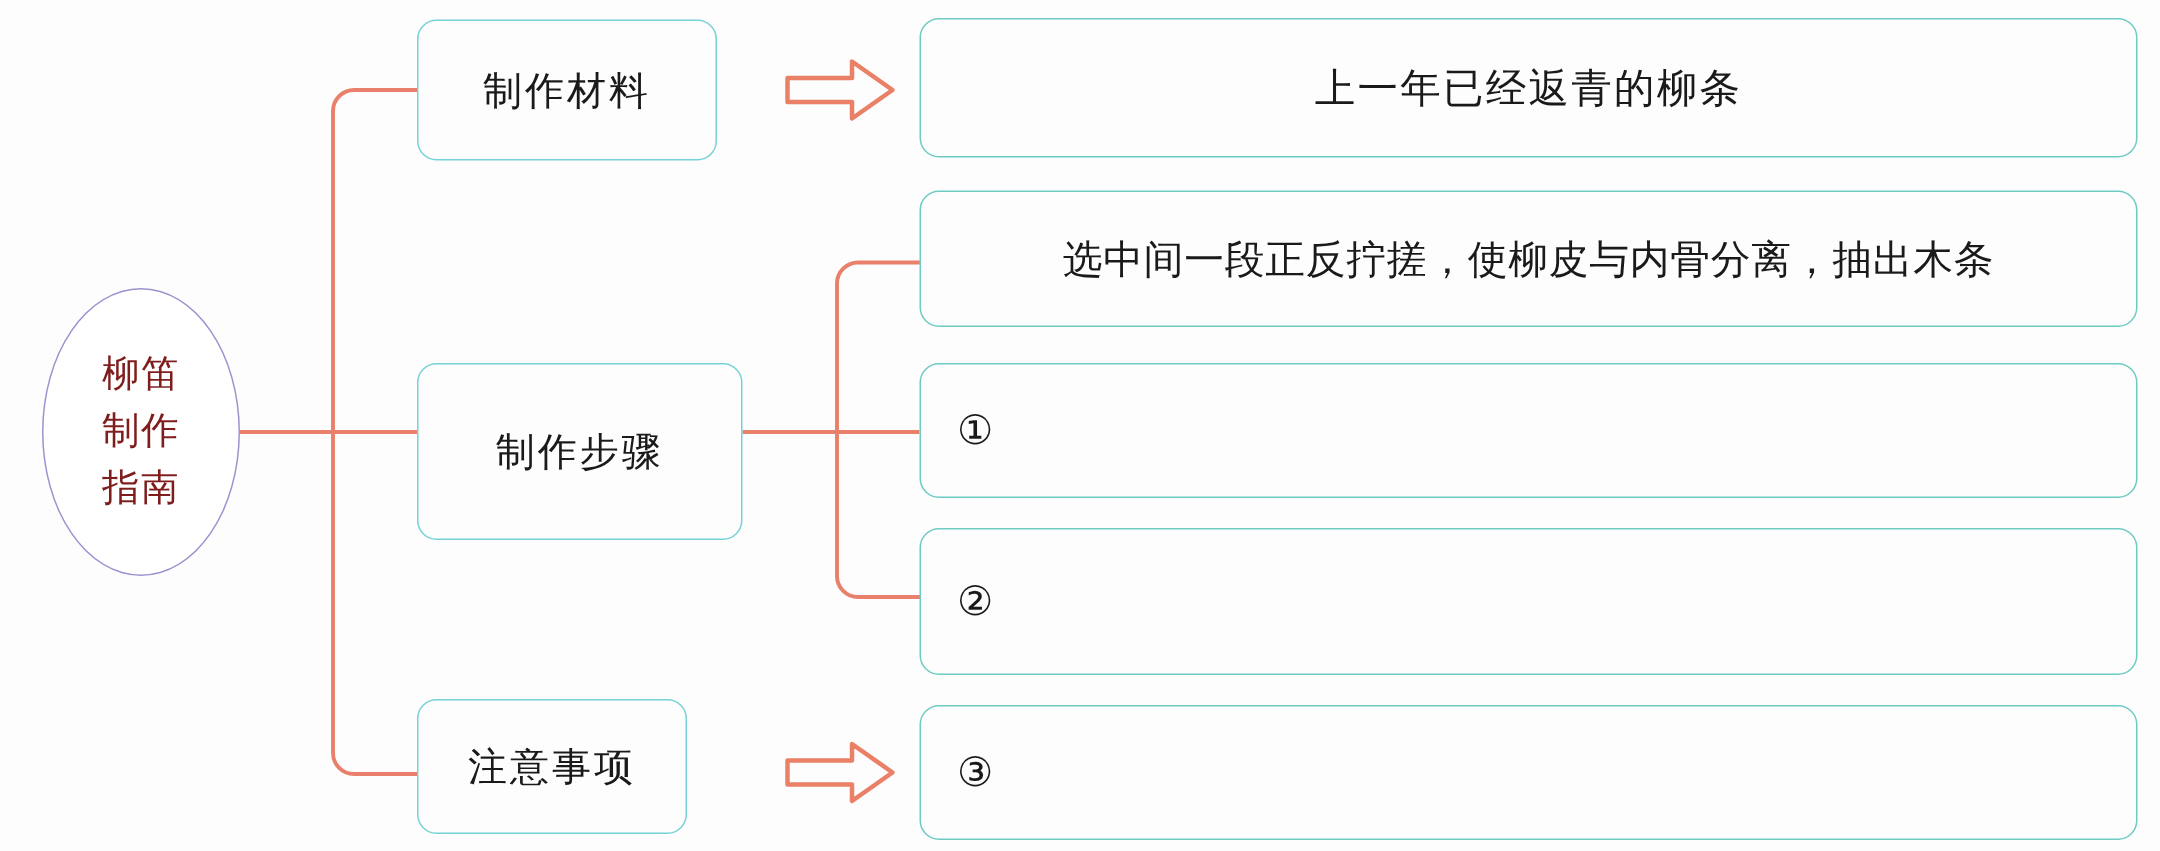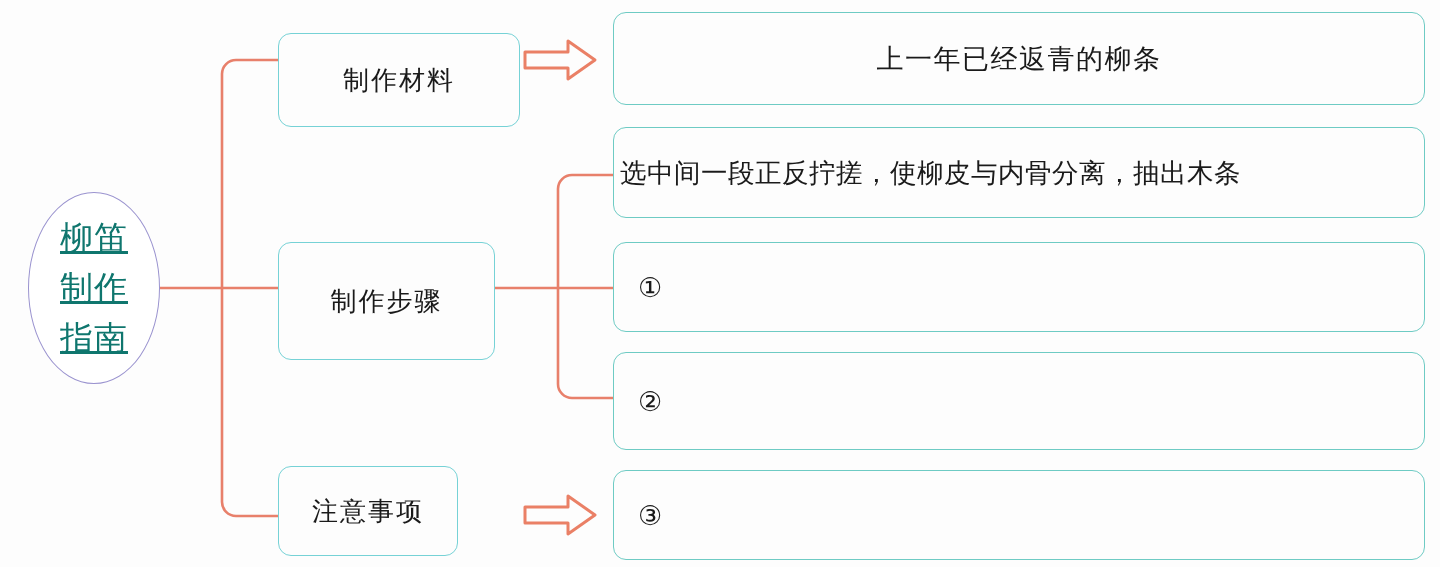--- a/index.html
+++ b/index.html
@@ -38,26 +38,25 @@
     border: 1.6px solid #9a93cf;
     border-radius: 50%;
     background: #ffffff;
     display: flex;
     flex-direction: column;
     align-items: center;
     justify-content: center;
     box-sizing: border-box;
   }
   .root-line {
-    font-size: 33px;
+    font-size: 25px;
     line-height: 1.52;
-    color: #0f766e;
+    color: #7f1d1d;
     letter-spacing: 1px;
     white-space: nowrap;
-    text-decoration: underline;
   }
 
   
   .node {
     position: absolute;
     background: #fdfdfd;
     border: 1.7px solid #7ed6d6;
     border-radius: 13px;
     box-sizing: border-box;
     display: flex;
@@ -82,21 +81,21 @@
   }
   .node.leaf.center {
     justify-content: center;
     align-items: center;
   }
   .node.leaf.left {
     justify-content: flex-start;
     padding-left: 24px;
   }
   .node.leaf.fit {
-    justify-content: flex-start;
+    justify-content: center;
     padding: 0 6px;
   }
   .node.leaf.fit .node-text {
     font-size: 26.5px;
     letter-spacing: 0.5px;
   }
   .marker-text {
     font-size: 27px;
     color: #1a1a1a;
     font-family: "DejaVu Sans", sans-serif;
@@ -127,21 +126,21 @@
 
     <path d="M558 288 H613" stroke="#e8806b" stroke-width="2.6" fill="none"></path>
   </svg>
 
   <div class="root-node">
     <span class="root-line">柳笛</span>
     <span class="root-line">制作</span>
     <span class="root-line">指南</span>
   </div>
 
-  <div class="node branch" style="left:278px; top:13px; width:242px; height:94px;margin-top:20px;">
+  <div class="node branch" style="left:278px; top:13px; width:200px; height:94px;">
     <span class="node-text">制作材料</span>
   </div>
 
   <div class="node branch" style="left:278px; top:242px; width:217px; height:118px;">
     <span class="node-text">制作步骤</span>
   </div>
 
   <div class="node branch" style="left:278px; top:466px; width:180px; height:90px;">
     <span class="node-text">注意事项</span>
   </div>

